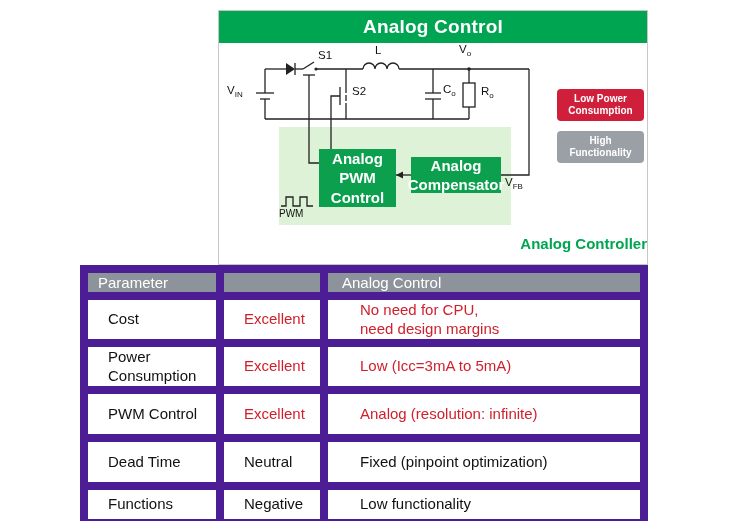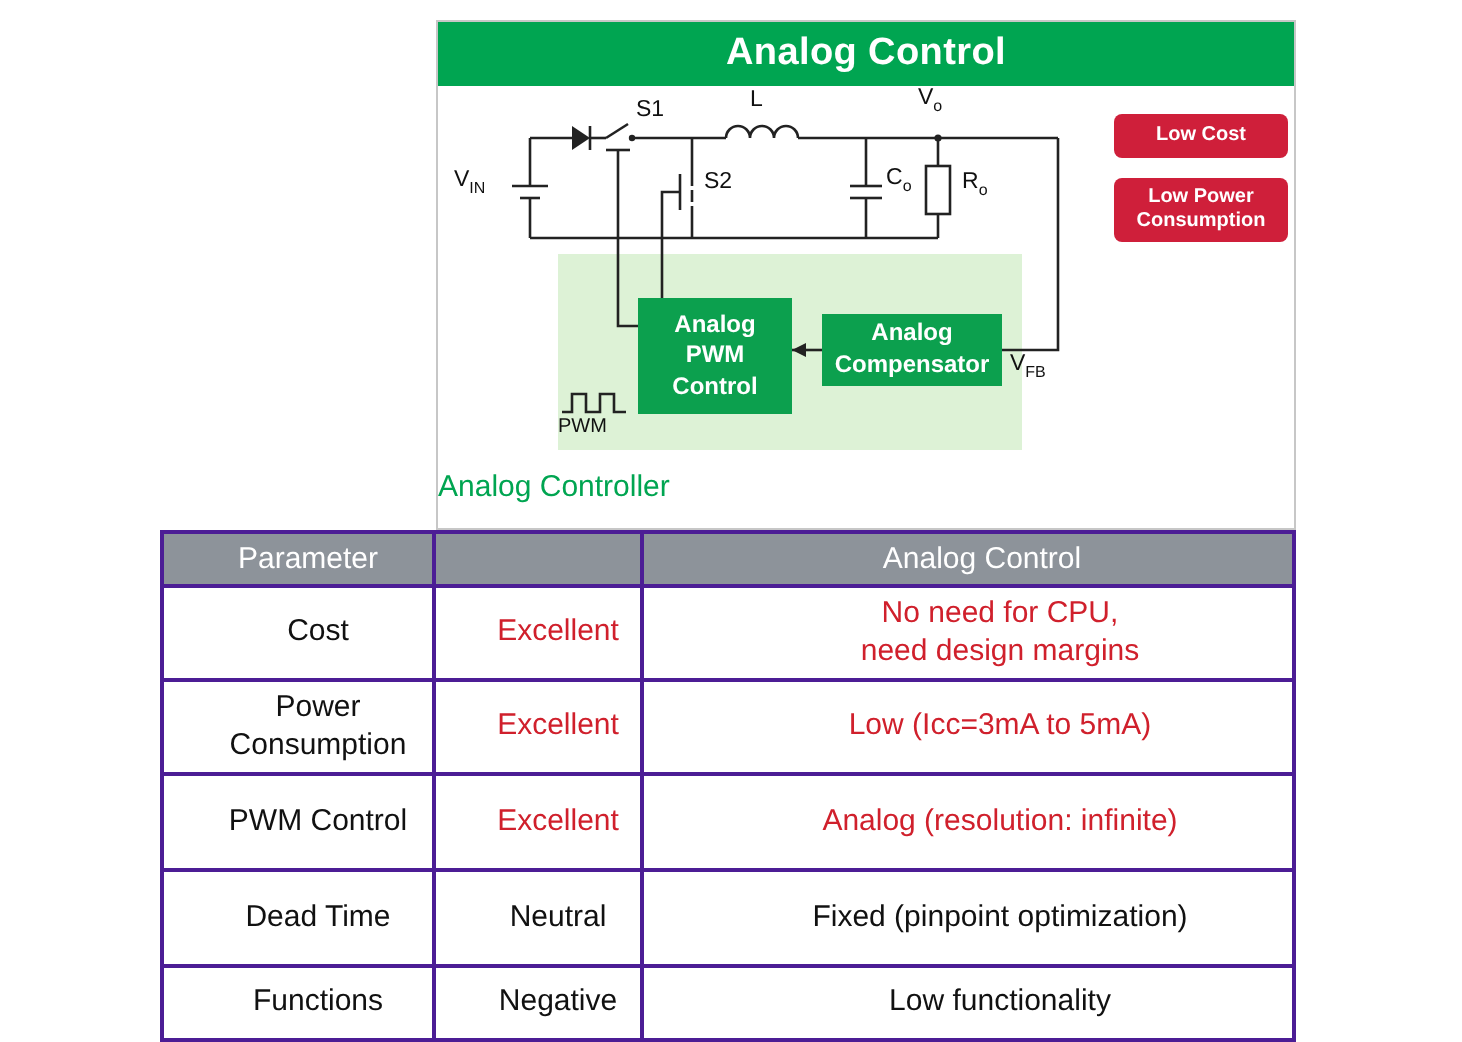--- a/index.html
+++ b/index.html
@@ -14,42 +14,42 @@
   .panel-body { position:relative; width:100%; height:222px; }
 
   .lg-box { position:absolute; left:60px; top:84px; width:232px; height:98px; background:#ddf2d6; }
 
   svg.wires { position:absolute; left:0; top:0; }
   svg.wires path, svg.wires line { stroke:#222; stroke-width:1.3; fill:none; }
   svg.wires .fill { fill:#222; stroke:none; }
   svg.wires rect { stroke:#222; stroke-width:1.3; fill:none; }
 
   .block { position:absolute; background:#0ca04e; color:#fff; display:flex; align-items:center; justify-content:center;
-           text-align:center; white-space:pre-line; font-size:12px; font-weight:bold; line-height:1.3; }
+           text-align:center; white-space:pre-line; font-size:15px; font-weight:bold; line-height:1.3; }
   .block.pwm  { left:100px; top:106px; width:77px; height:58px; }
   .block.comp { left:192px; top:114px; width:90px; height:36px; }
 
   .clabel { position:absolute; font-size:11.5px; color:#111; white-space:nowrap; line-height:1; }
   .clabel sub { font-size:8px; }
   .pwm-word { position:absolute; left:60px; top:165px; font-size:10px; color:#111; }
 
   .badge { position:absolute; left:338px; width:87px; border-radius:4px; background:#cf1f3a; color:#fff;
            font-size:10px; font-weight:bold; display:flex; align-items:center; justify-content:center;
            text-align:center; white-space:pre-line; line-height:1.25; }
   .badge.one { height:22px; }
   .badge.two { height:32px; }
   .badge.gray { background:#9aa0a5; }
 
-  .caption { position:absolute; left:0; right:0; top:192px; text-align:left; color:#00a551;
-             font-size:15px; font-weight:normal; }
+  .caption { position:absolute; left:0; right:0; top:192px; text-align:right; color:#00a551;
+             font-size:15px; font-weight:bold; }
 
   
   table.cmp { position:absolute; left:80px; top:265px; width:568px; border-collapse:collapse;
               table-layout:fixed; font-size:15px; background:#fff; }
-  .cmp th, .cmp td { border:2px solid #4c1d95; vertical-align:middle; text-align:center; }
+  .cmp th, .cmp td { border:8px solid #4c1d95; vertical-align:middle; text-align:left; }
   .cmp thead tr { height:27px; background:#8d939a; }
   .cmp th { color:#fff; font-weight:normal; padding-left:10px; }
   .cmp th.wide { padding-left:14px; }
   .cmp td { color:#111; padding-left:20px; white-space:pre-line; line-height:1.25; }
   .cmp td.detail { padding-left:32px; }
   .cmp .hl { color:#d0202c; }
   .cmp tbody tr:nth-child(1), .cmp tbody tr:nth-child(2) { height:47px; }
   .cmp tbody tr:nth-child(3), .cmp tbody tr:nth-child(4) { height:48px; }
   .cmp tbody tr:nth-child(5) { height:37px; }
 </style>
@@ -136,23 +136,24 @@
       <span class="clabel" style="left:8px; top:42px"><span>V</span><sub>IN</sub></span>
       <span class="clabel" style="left:99px; top:7px"><span>S1</span></span>
       <span class="clabel" style="left:133px; top:43px"><span>S2</span></span>
       <span class="clabel" style="left:156px; top:2px"><span>L</span></span>
       <span class="clabel" style="left:240px; top:1px"><span>V</span><sub>o</sub></span>
       <span class="clabel" style="left:224px; top:41px"><span>C</span><sub>o</sub></span>
       <span class="clabel" style="left:262px; top:43px"><span>R</span><sub>o</sub></span>
       <span class="clabel" style="left:286px; top:134px"><span>V</span><sub>FB</sub></span>
       <span class="pwm-word">PWM</span>
 
-      <div class="badge one" style="top:14px">Low Cost</div>
       <div class="badge two" style="top:46px">Low Power
 Consumption</div>
+      <div class="badge two gray" style="top:88px">High
+Functionality</div>
 
       <div class="caption">Analog Controller</div>
     </div>
   </div>
 
   <table class="cmp">
     <colgroup>
       <col style="width:136px">
         <col style="width:104px">
         <col>

